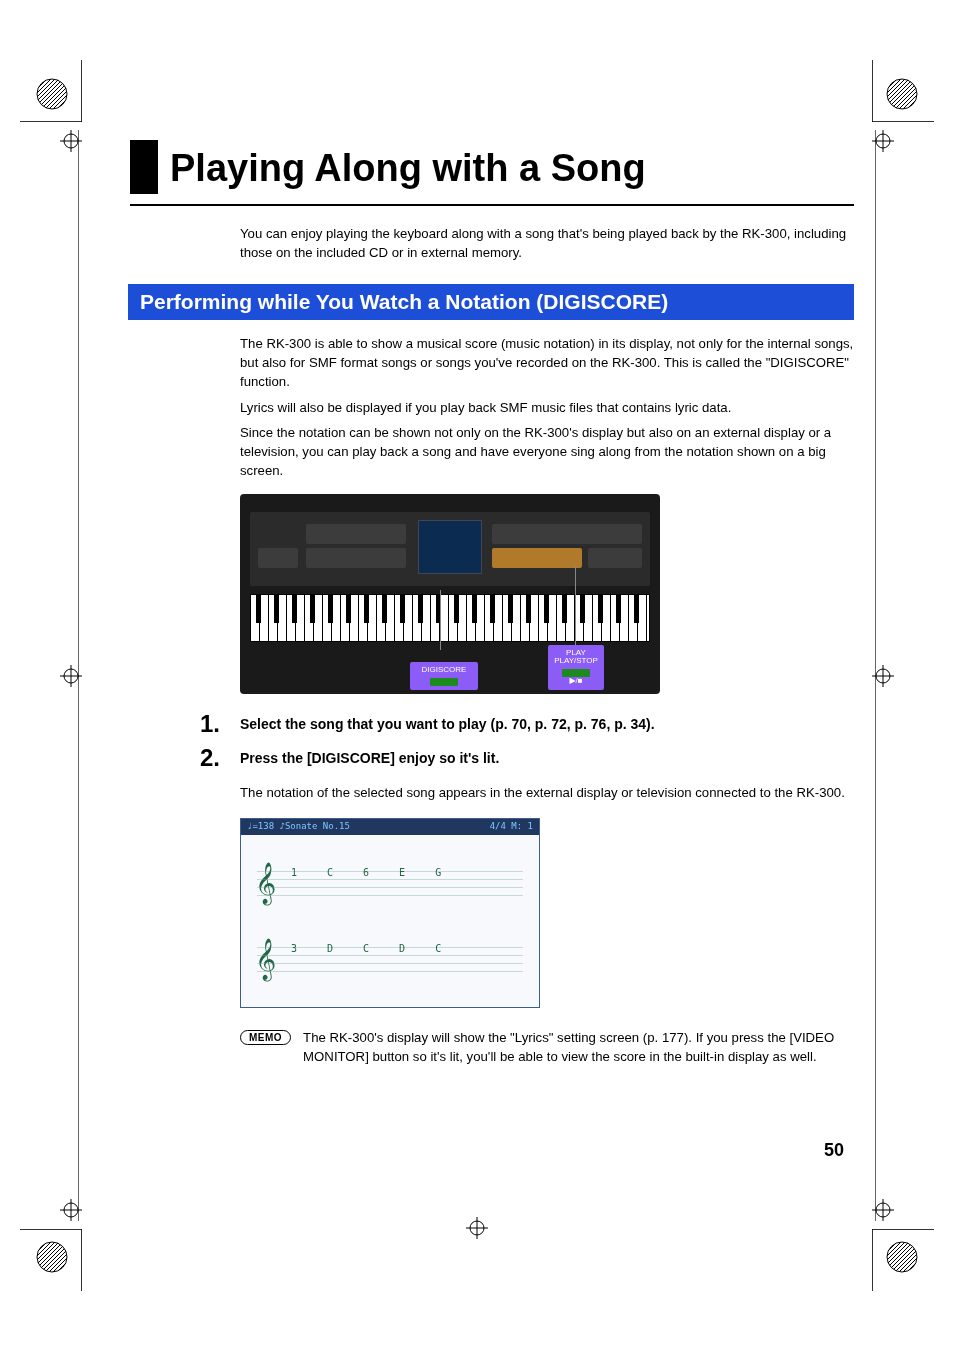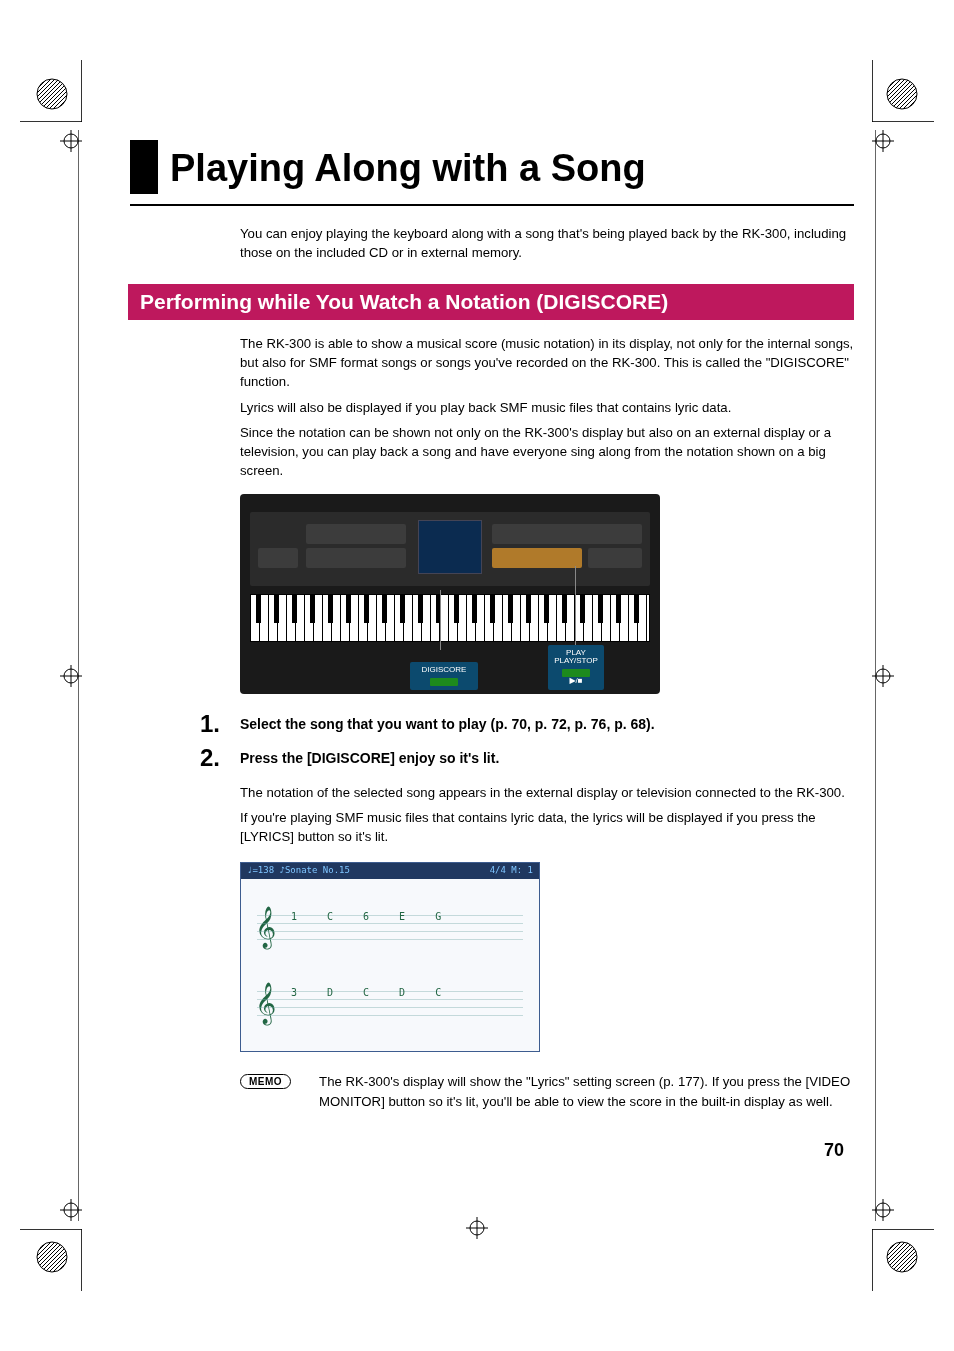--- a/index.html
+++ b/index.html
@@ -48,29 +48,29 @@
   
   .content { position: absolute; top: 140px; left: 130px; right: 100px; bottom: 170px; }
   .chapter-title-row { display: flex; align-items: stretch; margin-bottom: 10px; }
   .chapter-bar { width: 28px; background: #000; margin-right: 12px; }
   .chapter-title { font-size: 38px; font-weight: 700; line-height: 1.1; padding: 8px 0 4px 0; flex: 1; }
   .chapter-rule { height: 2px; background: #000; margin-top: 2px; }
 
   .body-text { margin-left: 110px; font-size: 13.2px; line-height: 1.45; }
   .body-text p { margin-top: 6px; }
 
-  .section-band { background: #be185d; color: #fff; font-size: 21px; font-weight: 600; padding: 6px 12px; margin: 22px 0 14px -2px; }
+  .section-band { background: #1d4ed8; color: #fff; font-size: 21px; font-weight: 600; padding: 6px 12px; margin: 22px 0 14px -2px; }
 
   .keyboard-fig { margin: 14px 0 18px 110px; width: 420px; height: 200px; background: #1a1a1a; border-radius: 4px; position: relative; overflow: hidden; }
   .kb-top { position:absolute; top:18px; left:10px; right:10px; height:74px; background:#2b2b2b; border-radius:2px; }
   .kb-top .panel-block { position:absolute; height:20px; background:#3c3c3c; border-radius:2px; }
   .kb-screen { position:absolute; top:8px; left:168px; width:64px; height:54px; background:#0b2b50; border:1px solid #445; }
   .kb-keys { position:absolute; left:10px; right:10px; top:100px; height:48px; background: repeating-linear-gradient(90deg,#fff 0,#fff 8px,#000 8px,#000 9px); border:1px solid #000; }
   .kb-keys::after { content:""; position:absolute; top:0; left:0; right:0; height:28px; background: repeating-linear-gradient(90deg, transparent 0, transparent 5px, #000 5px, #000 10px, transparent 10px, transparent 18px); }
-  .kb-callout { position:absolute; background:#0c4a6e; color:#fff; font-size:8px; padding:4px 6px; border-radius:2px; line-height:1.1; }
+  .kb-callout { position:absolute; background:#8b5cf6; color:#fff; font-size:8px; padding:4px 6px; border-radius:2px; line-height:1.1; }
   .kb-callout.a { bottom:4px; left:170px; width:68px; text-align:center; }
   .kb-callout.b { bottom:4px; right:56px; width:56px; text-align:center; }
   .kb-callout .btn { display:block; margin:3px auto 0; width:28px; height:8px; background:#1d8a1d; border-radius:1px; }
   .kb-callout .btn.play { background:#1d8a1d; }
   .kb-line { position:absolute; width:1px; background:#888; }
   .kb-line.a { left:200px; top:96px; height:60px; }
   .kb-line.b { right:84px; top:72px; height:84px; }
 
   .step { display: flex; margin: 10px 0 6px 70px; }
   .step-num { font-size: 24px; font-weight: 700; width: 40px; flex: none; line-height: 1; }
@@ -78,21 +78,21 @@
   .step-desc { margin-left: 110px; font-size: 13.2px; line-height: 1.45; margin-top: 13px; }
 
   .score-fig { margin: 16px 0 10px 110px; width: 300px; height: 190px; border: 1px solid #3d5c8f; background: #f7f9fc; position: relative; }
   .score-top { position:absolute; top:0; left:0; right:0; height:16px; background:#203860; color:#7fc5ff; font-size:9px; display:flex; justify-content:space-between; padding:2px 6px; font-family: monospace; }
   .staff { position:absolute; left:16px; right:16px; height:40px; }
   .staff.s1 { top:44px; } .staff.s2 { top:120px; }
   .staff .lines { position:absolute; inset:0; background: repeating-linear-gradient(#7aa 0,#7aa 1px, transparent 1px, transparent 8px); opacity:.4; top:8px; height:32px; }
   .staff .clef { position:absolute; left:-2px; top:0; font-size:36px; line-height:40px; color:#264; }
   .staff .notes { position:absolute; left:34px; top:4px; font-size:10px; color:#264; letter-spacing:12px; font-family:monospace; }
 
-  .memo-row { display: flex; margin: 20px 0 0 110px; gap: 28px; align-items: flex-start; }
+  .memo-row { display: flex; margin: 20px 0 0 110px; gap: 12px; align-items: flex-start; }
   .memo-badge { border: 1.5px solid #000; border-radius: 10px; padding: 1px 8px; font-size: 10px; font-weight: 700; letter-spacing: .5px; flex: none; margin-top: 2px; }
   .memo-text { font-size: 13.2px; line-height: 1.45; }
 
   .page-num { position: absolute; right: 110px; bottom: 190px; font-size: 18px; font-weight: 700; }
 </style>
 </head>
 <body>
 
 <div class="page">
 
@@ -239,30 +239,29 @@
       <div class="kb-callout b">
         <span>PLAY</span><br>
         <span>PLAY/STOP</span>
         <span class="btn play"></span>
         <span>▶/■</span>
       </div>
     </div>
 
     <div class="step">
       <div class="step-num">1.</div>
-      <div class="step-body">Select the song that you want to play (p. 70, p. 72, p. 76, p. 68).</div>
+      <div class="step-body">Select the song that you want to play (p. 70, p. 72, p. 76, p. 34).</div>
     </div>
 
     <div class="step">
       <div class="step-num">2.</div>
       <div class="step-body">Press the [DIGISCORE] enjoy so it's lit.</div>
     </div>
     <div class="step-desc">
       <p>The notation of the selected song appears in the external display or television connected to the RK-300.</p>
-      <p style="margin-top:6px">If you're playing SMF music files that contains lyric data, the lyrics will be displayed if you press the [LYRICS] button so it's lit.</p>
     </div>
 
     <div class="score-fig">
       <div class="score-top">
         <span>♩=138  ♪Sonate No.15</span>
         <span>4/4  M:  1</span>
       </div>
       <div class="staff s1">
         <span class="clef">𝄞</span>
         <div class="lines"></div>
@@ -275,14 +274,14 @@
       </div>
     </div>
 
     <div class="memo-row">
       <span class="memo-badge">MEMO</span>
       <span class="memo-text">The RK-300's display will show the "Lyrics" setting screen (p. 177). If you press the [VIDEO MONITOR] button so it's lit, you'll be able to view the score in the built-in display as well.</span>
     </div>
 
   </div>
 
-  <div class="page-num">70</div>
+  <div class="page-num">50</div>
 </div>
 
 </body></html>

